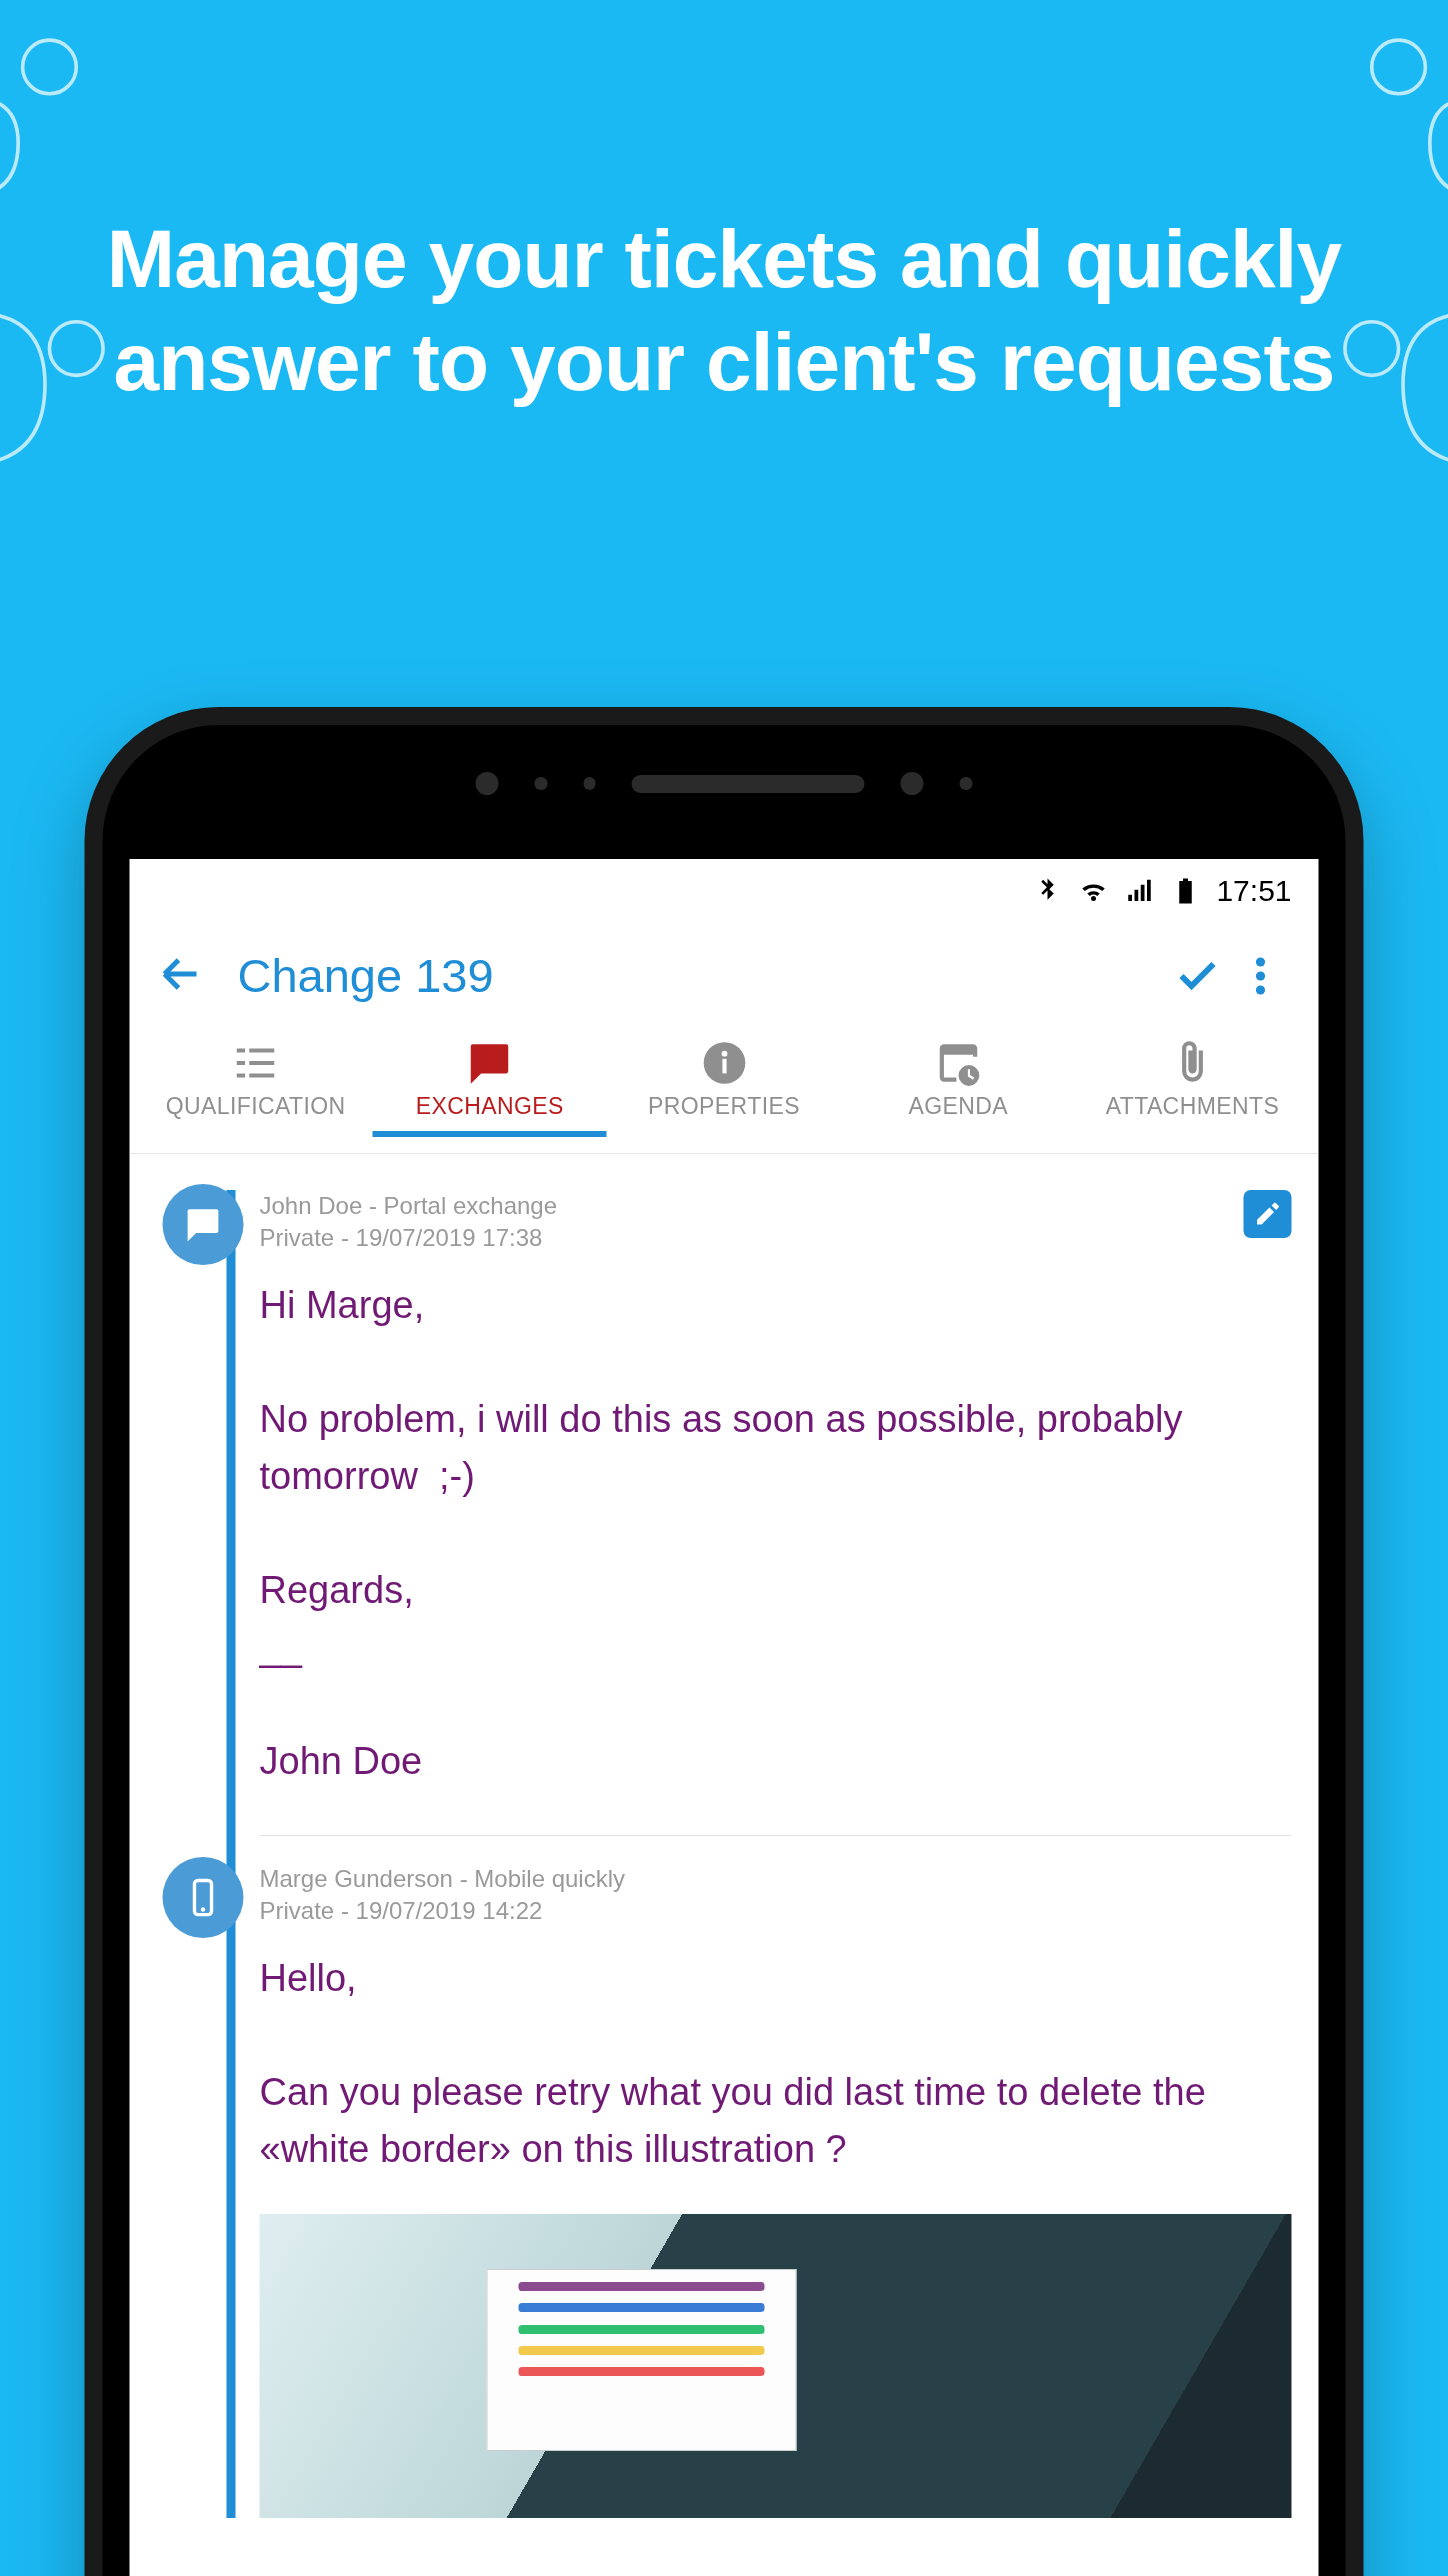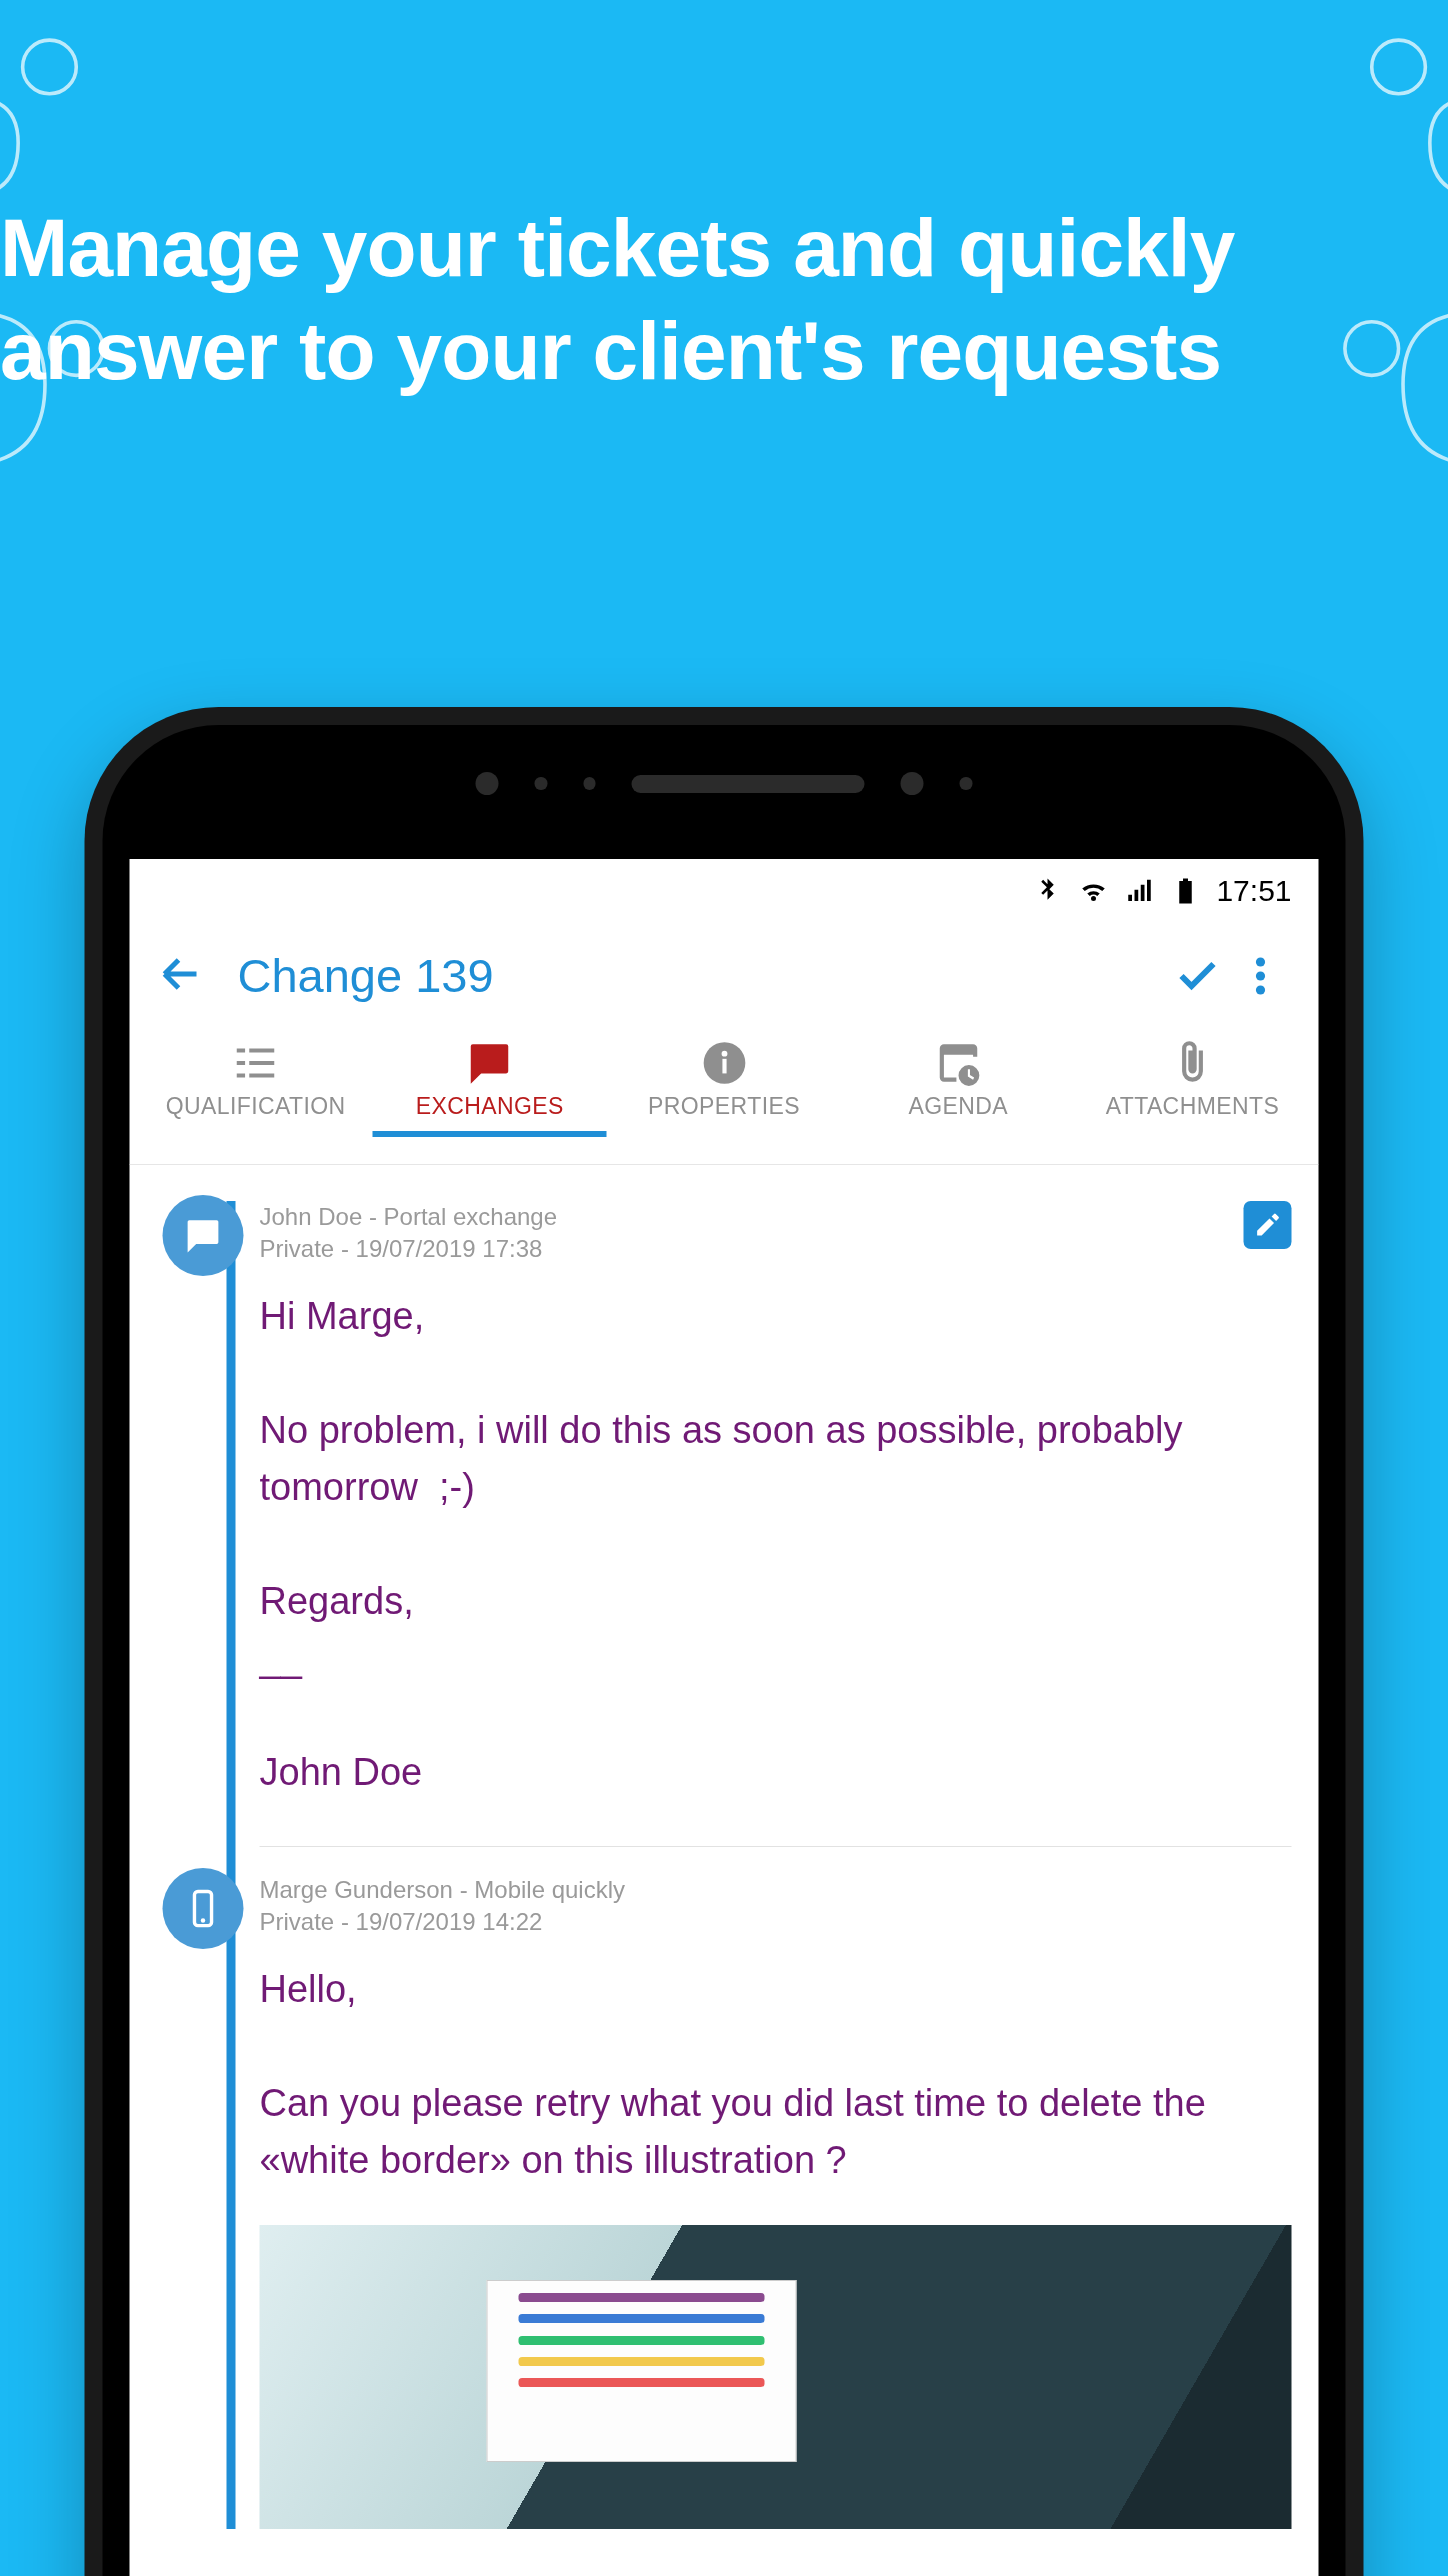--- a/index.html
+++ b/index.html
@@ -10,22 +10,23 @@
     position: relative;
     overflow: hidden;
   }
   
   .blob { position: absolute; stroke: #ffffff; stroke-width: 4; fill: none; opacity: 0.7; }
   .blob.tl { top: -36px; left: -107px; width: 447px; height: 626px; }
   .blob.tr { top: -36px; right: -107px; width: 447px; height: 626px; }
 
   .headline {
     position: absolute;
-    top: 197px;
+    top: 208px;
     left: 0; right: 0;
+    text-align: center;
     color: #ffffff;
     font-size: 82px;
     font-weight: 600;
     line-height: 1.25;
     letter-spacing: -0.9px;
   }
 
   
   .phone {
     position: absolute;
@@ -77,21 +78,21 @@
     padding: 0 27px;
   }
   .appbar .back { width: 54px; color: #1f8ed6; }
   .appbar .title { flex: 1; color: #1f8ed6; font-size: 47px; font-weight: 500; padding-left: 27px; }
   .appbar .action { width: 63px; display:flex; justify-content:center; color: #1f8ed6; }
   .appbar svg { width: 48px; height: 48px; }
 
   
   .tabs {
     display: flex; justify-content: space-between;
-    padding: 9px 9px 11px 9px;
+    padding: 9px 9px 0 9px;
     border-bottom: 0.9px solid #e6e6e6;
   }
   .tab { flex: 1; display:flex; flex-direction:column; align-items:center; gap: 5.4px; padding-bottom: 16px; color:#8f8f8f; }
   .tab svg { width: 50px; height: 50px; }
   .tab .label { font-size: 23px; letter-spacing: 0.4px; }
   .tab.active { color: #b91c1c; }
   .tab.active .underline { height: 5.4px; background:#1f8ed6; width: 100%; margin-top: 5.4px; }
   .tab .underline { height: 5.4px; width: 100%; }
 
   

